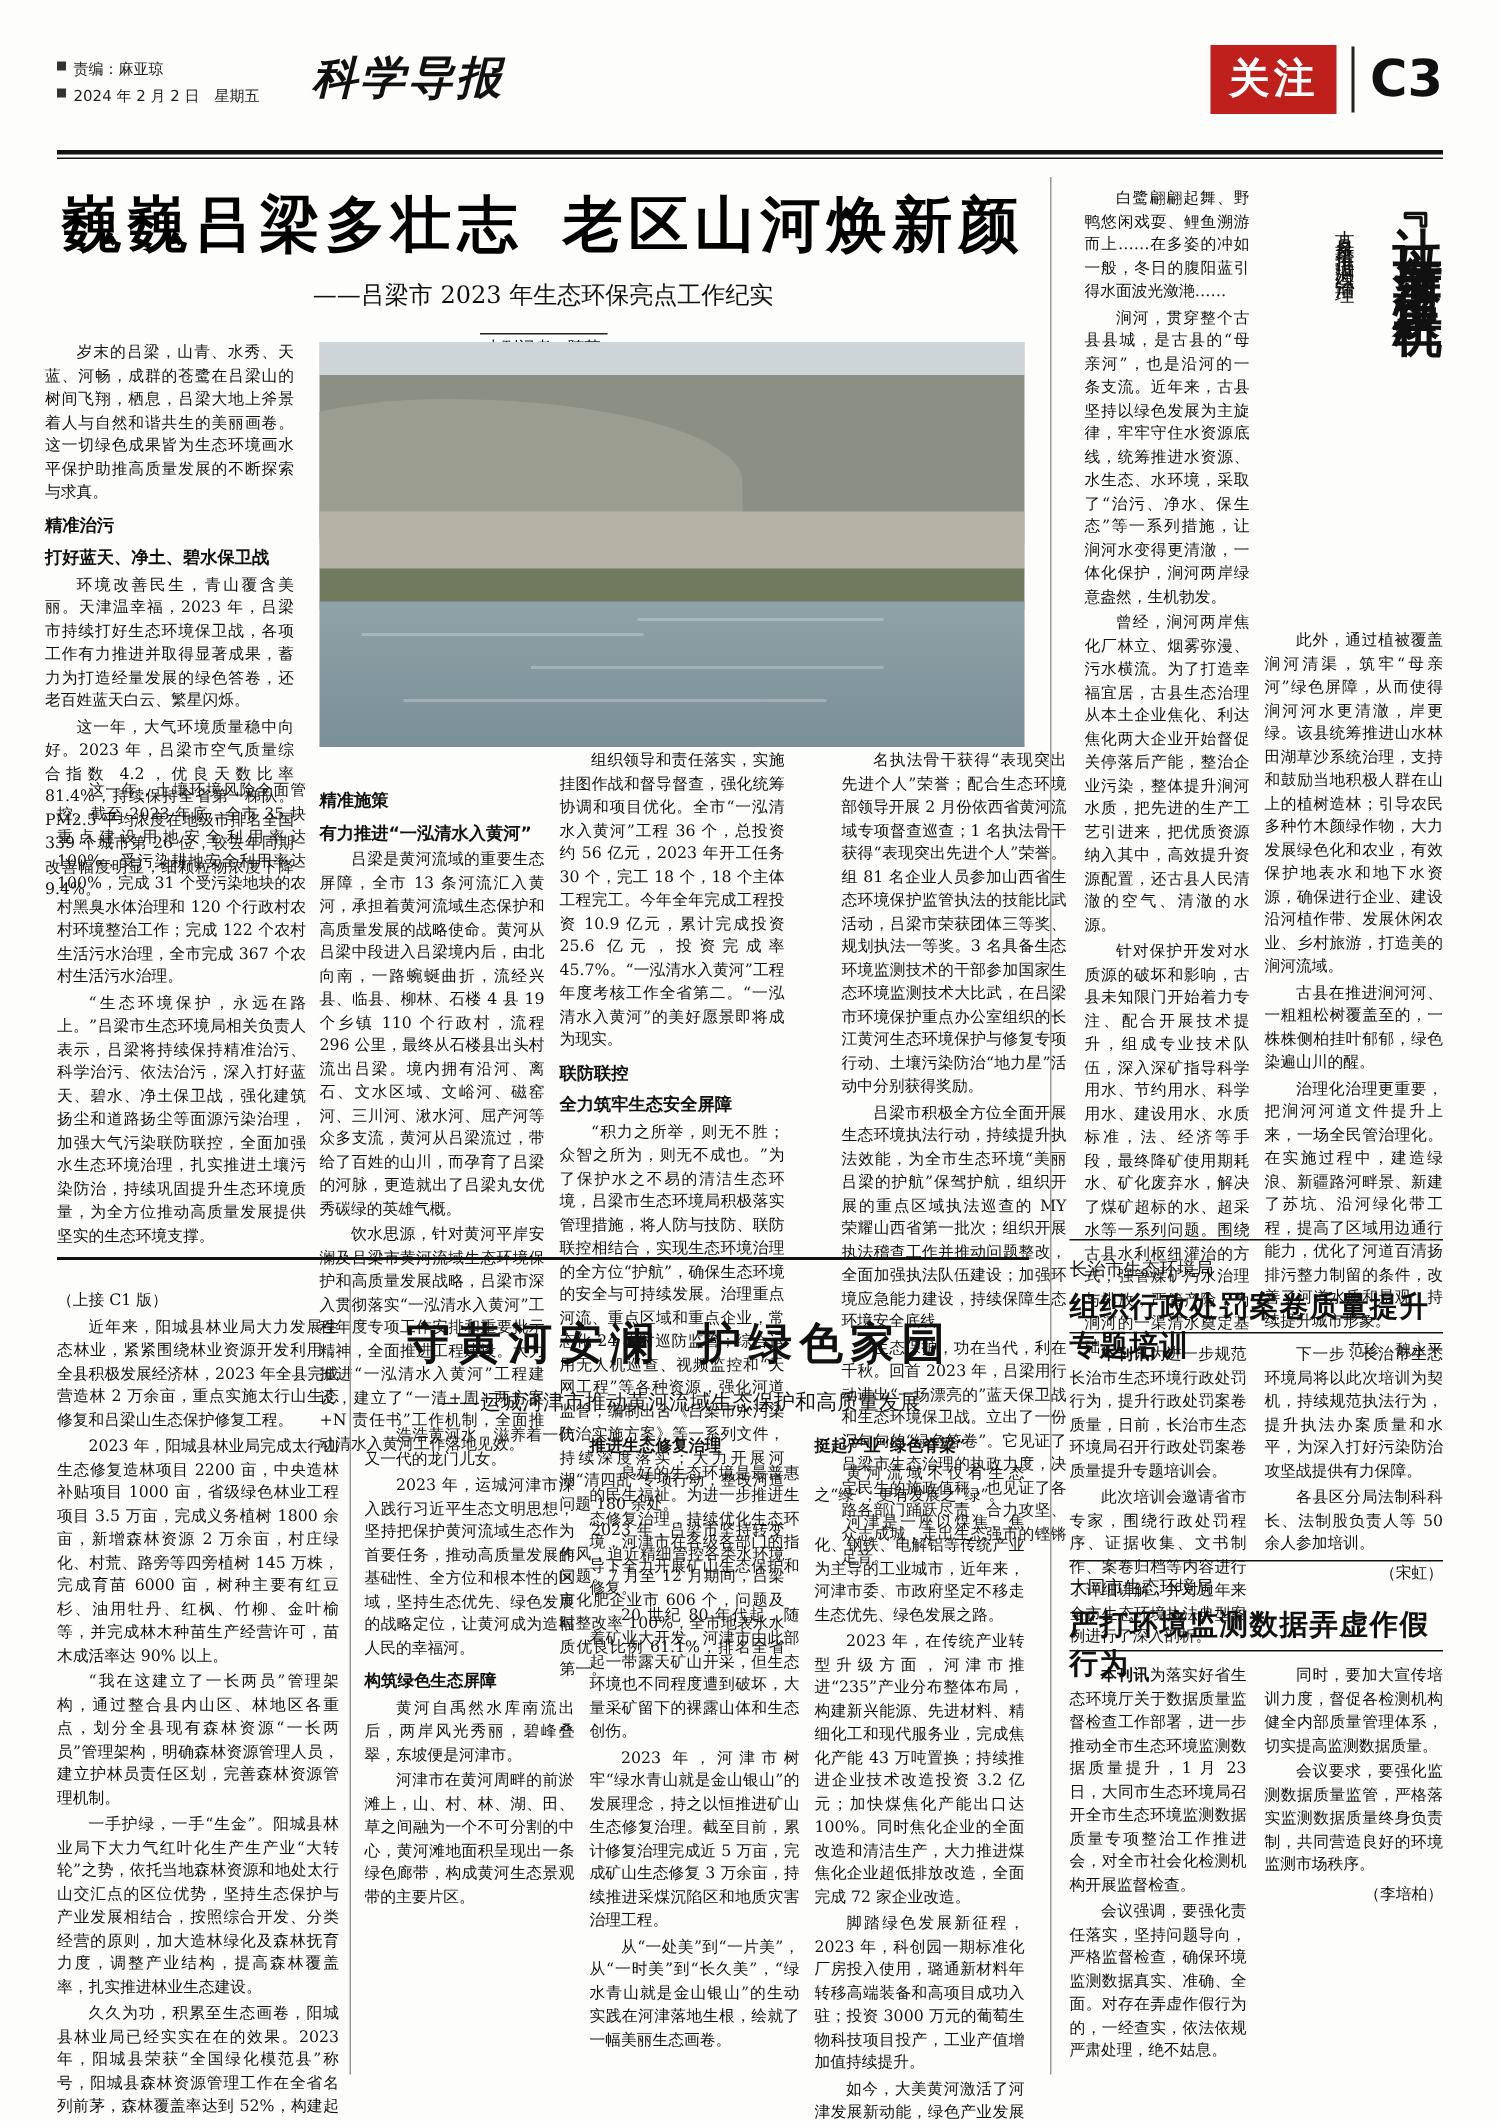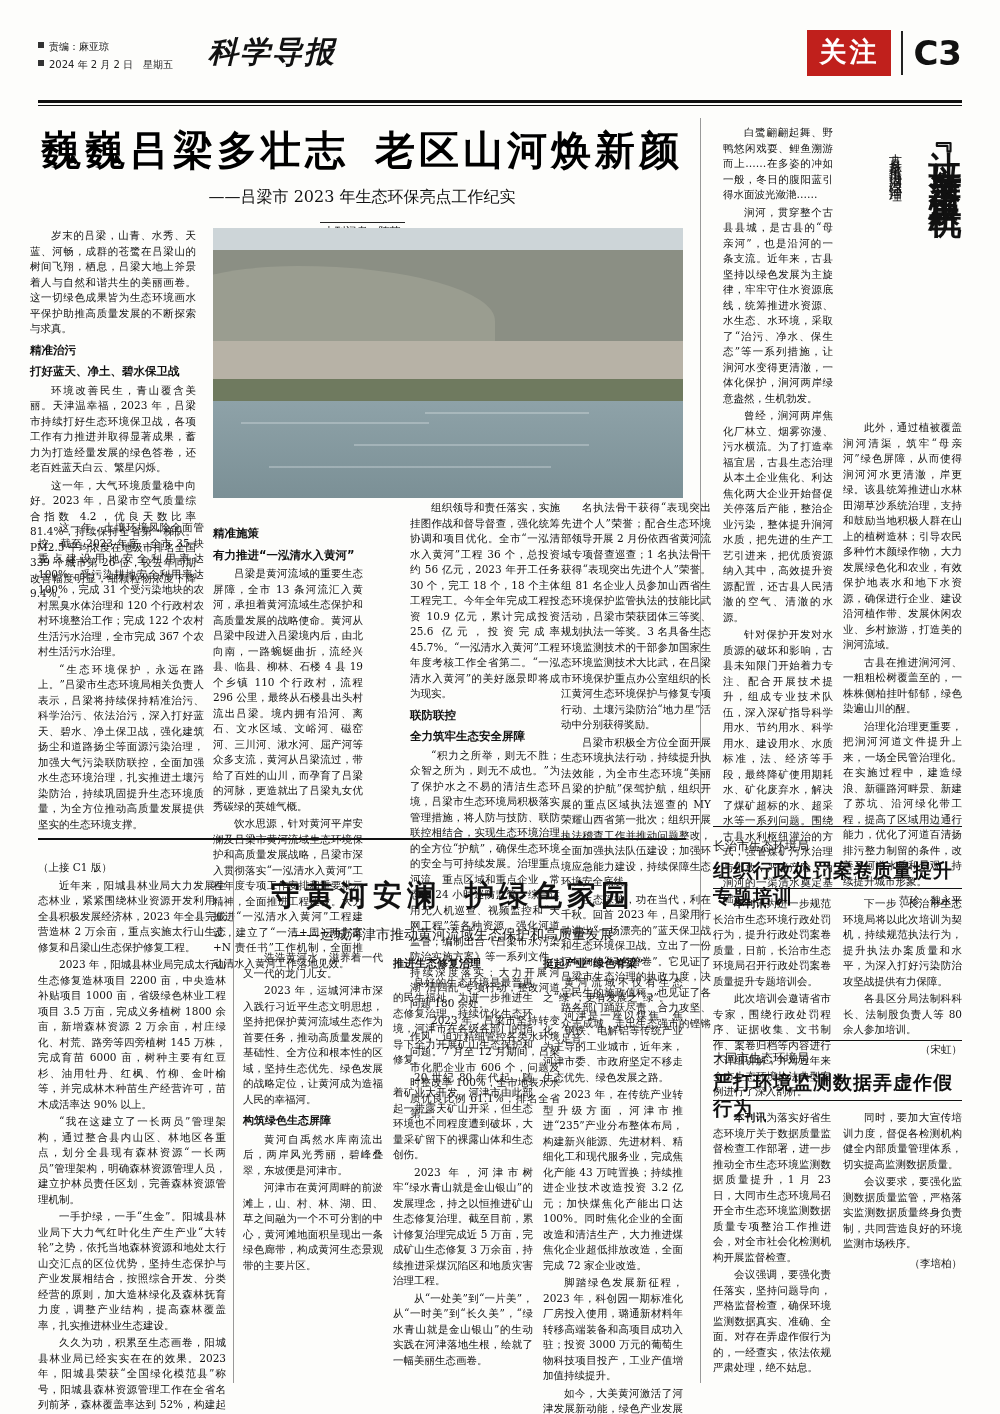--- a/index.html
+++ b/index.html
@@ -187,21 +187,21 @@
     <p>“生态环境保护，永远在路上。”吕梁市生态环境局相关负责人表示，吕梁将持续保持精准治污、科学治污、依法治污，深入打好蓝天、碧水、净土保卫战，强化建筑扬尘和道路扬尘等面源污染治理，加强大气污染联防联控，全面加强水生态环境治理，扎实推进土壤污染防治，持续巩固提升生态环境质量，为全方位推动高质量发展提供坚实的生态环境支撑。</p>
   </div>
 
   <div class="col" style="left:213px; top:520px; width:150px; height:310px;">
     <div class="sub">精准施策</div>
     <div class="sub">有力推进“一泓清水入黄河”</div>
     <p>吕梁是黄河流域的重要生态屏障，全市 13 条河流汇入黄河，承担着黄河流域生态保护和高质量发展的战略使命。黄河从吕梁中段进入吕梁境内后，由北向南，一路蜿蜒曲折，流经兴县、临县、柳林、石楼 4 县 19 个乡镇 110 个行政村，流程 296 公里，最终从石楼县出头村流出吕梁。境内拥有沿河、离石、文水区域、文峪河、磁窑河、三川河、湫水河、屈产河等众多支流，黄河从吕梁流过，带给了百姓的山川，而孕育了吕梁的河脉，更造就出了吕梁丸女优秀碳绿的英雄气概。</p>
     <p>饮水思源，针对黄河平岸安澜及吕梁市黄河流域生态环境保护和高质量发展战略，吕梁市深入贯彻落实“一泓清水入黄河”工程年度专项工作安排和重要批示精神，全面推进工程建设。大力推进“一泓清水入黄河”工程建设，建立了“一清+周+两方案+N 责任书”工作机制，全面推动清水入黄河工作落地见效。</p>
   </div>
 
-  <div class="col" style="left:373px; top:500px; width:150px; height:330px;margin-left:37px;">
+  <div class="col" style="left:373px; top:500px; width:150px; height:330px;">
     <p>组织领导和责任落实，实施挂图作战和督导督查，强化统筹协调和项目优化。全市“一泓清水入黄河”工程 36 个，总投资约 56 亿元，2023 年开工任务 30 个，完工 18 个，18 个主体工程完工。今年全年完成工程投资 10.9 亿元，累计完成投资 25.6 亿元，投资完成率 45.7%。“一泓清水入黄河”工程年度考核工作全省第二。“一泓清水入黄河”的美好愿景即将成为现实。</p>
     <div class="sub">联防联控</div>
     <div class="sub">全力筑牢生态安全屏障</div>
     <p>“积力之所举，则无不胜；众智之所为，则无不成也。”为了保护水之不易的清洁生态环境，吕梁市生态环境局积极落实管理措施，将人防与技防、联防联控相结合，实现生态环境治理的全方位“护航”，确保生态环境的安全与可持续发展。治理重点河流、重点区域和重点企业，常态化 24 小时巡防监管；综合运用无人机巡查、视频监控和“天网工程”等各种资源，强化河道监管；编制出台《吕梁市水污染防治实施方案》等一系列文件，持续深度落实；大力开展河湖“清四乱”专项行动，整改河道问题 180 余处。</p>
     <p>2023 年，吕梁市坚持转变作风，迫近精细管控各类水环境问题。7 月至 12 月期间，吕梁市化肥企业市 606 个，问题及时整改率 100%，全市地表水水质优良比例 61.1%，排名全省第一。</p>
   </div>
 
   <div class="col" style="left:561px; top:500px; width:150px; height:330px;">
     <p>名执法骨干获得“表现突出先进个人”荣誉；配合生态环境部领导开展 2 月份依西省黄河流域专项督查巡查；1 名执法骨干获得“表现突出先进个人”荣誉。组 81 名企业人员参加山西省生态环境保护监管执法的技能比武活动，吕梁市荣获团体三等奖、规划执法一等奖。3 名具备生态环境监测技术的干部参加国家生态环境监测技术大比武，在吕梁市环境保护重点办公室组织的长江黄河生态环境保护与修复专项行动、土壤污染防治“地力星”活动中分别获得奖励。</p>
     <p>吕梁市积极全方位全面开展生态环境执法行动，持续提升执法效能，为全市生态环境“美丽吕梁的护航”保驾护航，组织开展的重点区域执法巡查的 MY 荣耀山西省第一批次；组织开展执法稽查工作并推动问题整改，全面加强执法队伍建设；加强环境应急能力建设，持续保障生态环境安全底线。</p>
@@ -273,21 +273,21 @@
   <div class="deptline" style="left:713px; top:838px;">长治市生态环境局</div>
   <div class="hl-sm" style="left:713px; top:858px; width:249px;">组织行政处罚案卷质量提升专题培训</div>
   <div class="hr-thin" style="left:713px; top:888px; width:249px;"></div>
 
   <div class="col" style="left:713px; top:896px; width:118px; height:140px;">
     <p><span style="font-weight:bold;font-family:'DejaVu Sans',sans-serif;">本刊讯</span><span>为进一步规范长治市生态环境行政处罚行为，提升行政处罚案卷质量，日前，长治市生态环境局召开行政处罚案卷质量提升专题培训会。</span></p>
     <p>此次培训会邀请省市专家，围绕行政处罚程序、证据收集、文书制作、案卷归档等内容进行了详细讲解，并对近年来全市生态环境执法典型案例进行了深入剖析。</p>
   </div>
   <div class="col" style="left:843px; top:896px; width:119px; height:140px;">
     <p>下一步，长治市生态环境局将以此次培训为契机，持续规范执法行为，提升执法办案质量和水平，为深入打好污染防治攻坚战提供有力保障。</p>
-    <p>各县区分局法制科科长、法制股负责人等 80 余人参加培训。</p>
+    <p>各县区分局法制科科长、法制股负责人等 50 余人参加培训。</p>
     <p class="sig">（宋虹）</p>
   </div>
 
   <div class="hr-thin" style="left:713px; top:1040px; width:249px;"></div>
 
   <div class="deptline" style="left:713px; top:1050px;">大同市生态环境局</div>
   <div class="hl-sm" style="left:713px; top:1070px; width:249px;">严打环境监测数据弄虚作假行为</div>
   <div class="hr-thin" style="left:713px; top:1100px; width:249px;"></div>
 
   <div class="col" style="left:713px; top:1110px; width:118px; height:270px;">

